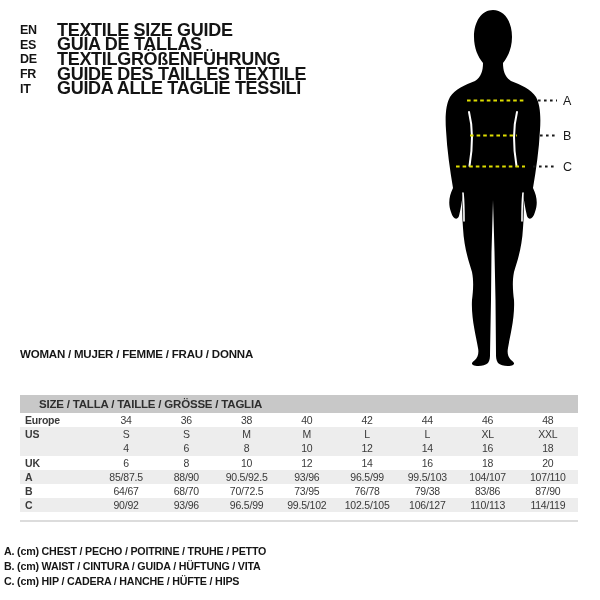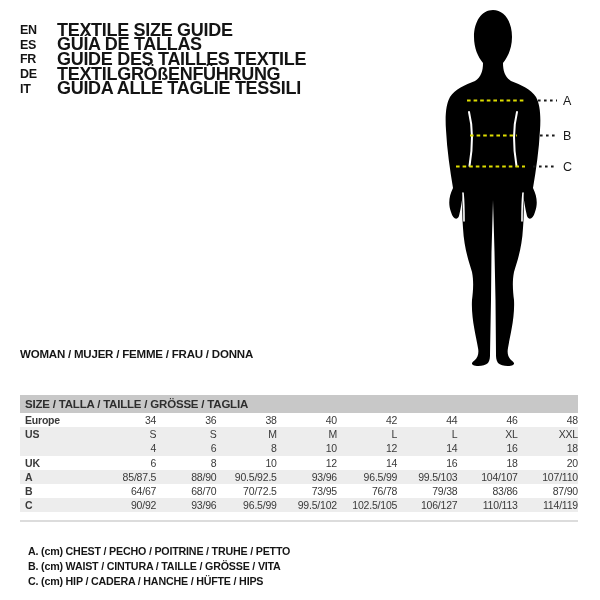--- a/index.html
+++ b/index.html
@@ -12,51 +12,51 @@
   .lang-row{display:flex;height:14.6px;align-items:center;}
   .lang-code{width:37px;font-size:12.5px;font-weight:bold;letter-spacing:-0.3px;color:#141414;}
   .lang-label{font-size:18px;font-weight:bold;letter-spacing:-0.3px;color:#141414;white-space:nowrap;}
   
   .figure-wrap{position:absolute;left:430px;top:0;width:170px;height:378px;}
   .figure-wrap svg{display:block;}
   .measure-letter{font-size:12.5px;fill:#191919;font-family:"Liberation Sans",sans-serif;}
   
   .gender-title{position:absolute;left:20px;top:348px;font-size:11.5px;font-weight:bold;letter-spacing:-0.2px;color:#161616;white-space:nowrap;}
   .size-table{position:absolute;left:20px;top:395px;width:558px;}
-  .t-header{height:18px;line-height:18px;background:#c8c8c8;font-size:11.5px;font-weight:bold;letter-spacing:-0.2px;color:#2e2e2e;padding-left:5px;box-sizing:border-box;}
+  .t-header{height:18px;line-height:18px;background:#c8c8c8;font-size:11.5px;font-weight:bold;letter-spacing:-0.2px;color:#2e2e2e;padding-left:19px;box-sizing:border-box;}
   .t-row{display:flex;height:14.2px;line-height:14.2px;font-size:10.5px;color:#3a3a3a;}
   .t-row.shaded{background:#ededed;}
   .t-label{width:76px;padding-left:5px;box-sizing:border-box;letter-spacing:-0.2px;font-weight:bold;}
-  .t-cell{flex:1;text-align:right;letter-spacing:-0.2px;}
+  .t-cell{flex:1;text-align:center;letter-spacing:-0.2px;}
   .table-rule{position:absolute;left:20px;top:520px;width:558px;height:2px;background:#dcdcdc;}
   
-  .legend{position:absolute;left:28px;top:544px;}
+  .legend{position:absolute;left:4px;top:544px;}
   .legend-row{height:15.2px;line-height:15.2px;font-size:10.7px;font-weight:bold;letter-spacing:-0.2px;color:#161616;white-space:nowrap;}
 </style>
 </head>
 <body>
 
 <div class="canvas">
 
   <div class="lang-list">
     <div class="lang-row">
       <span class="lang-code">EN</span>
       <span class="lang-label">TEXTILE SIZE GUIDE</span>
     </div>
     <div class="lang-row">
       <span class="lang-code">ES</span>
       <span class="lang-label">GUÍA DE TALLAS</span>
     </div>
     <div class="lang-row">
+      <span class="lang-code">DE</span>
+      <span class="lang-label">TEXTILGRÖßENFÜHRUNG</span>
+    </div>
+    <div class="lang-row">
       <span class="lang-code">FR</span>
       <span class="lang-label">GUIDE DES TAILLES TEXTILE</span>
-    </div>
-    <div class="lang-row">
-      <span class="lang-code">DE</span>
-      <span class="lang-label">TEXTILGRÖßENFÜHRUNG</span>
     </div>
     <div class="lang-row">
       <span class="lang-code">IT</span>
       <span class="lang-label">GUIDA ALLE TAGLIE TESSILI</span>
     </div>
   </div>
 
   <div class="figure-wrap">
     <svg width="170" height="378" viewBox="430 0 170 378" xmlns="http://www.w3.org/2000/svg">
 
@@ -206,17 +206,17 @@
       <div class="t-cell">106/127</div>
       <div class="t-cell">110/113</div>
       <div class="t-cell">114/119</div>
     </div>
   </div>
 
   <div class="table-rule"></div>
 
   <div class="legend">
     <div class="legend-row">A. (cm) CHEST / PECHO / POITRINE / TRUHE / PETTO</div>
-    <div class="legend-row">B. (cm) WAIST / CINTURA / TAILLE / GRÖSSE / VITA</div>
+    <div class="legend-row">B. (cm) WAIST / CINTURA / GUIDA / HÜFTUNG / VITA</div>
     <div class="legend-row">C. (cm) HIP / CADERA / HANCHE / HÜFTE / HIPS</div>
   </div>
 
 </div>
 
 </body></html>

